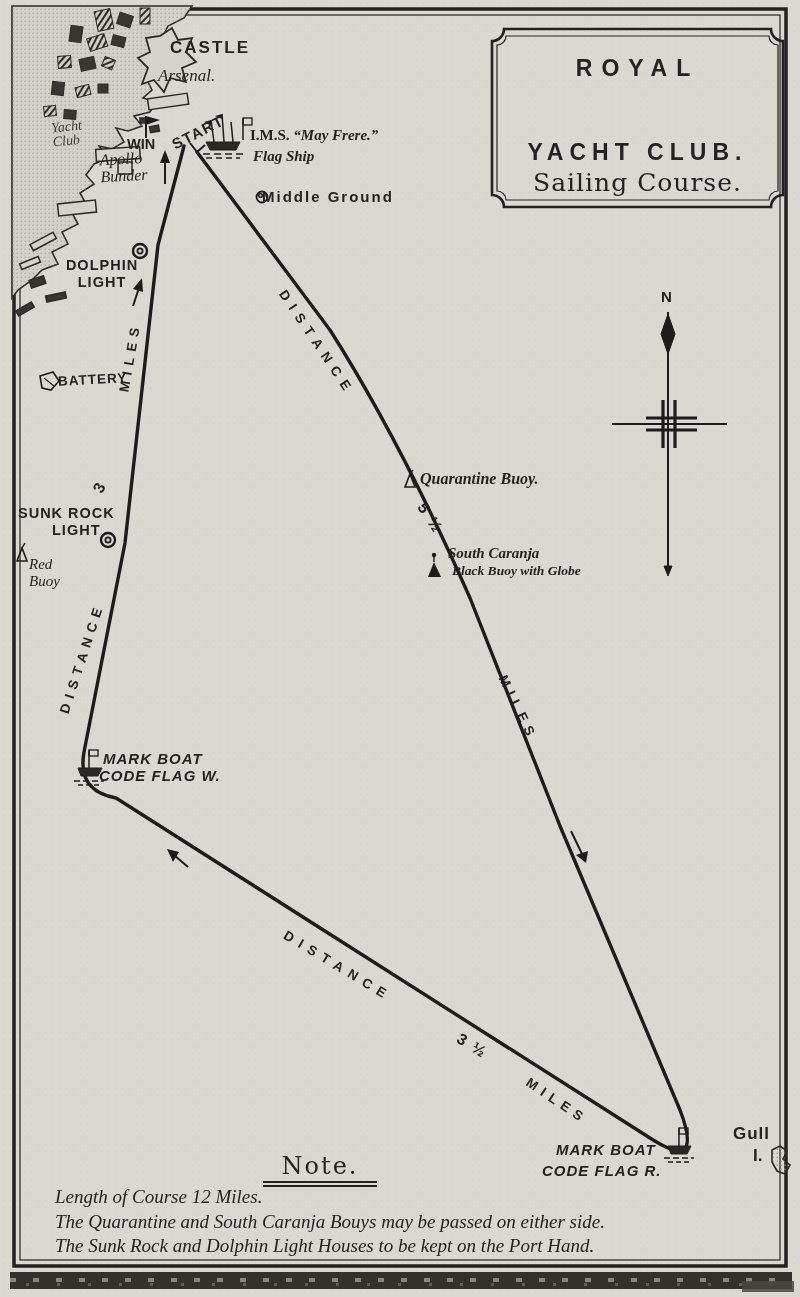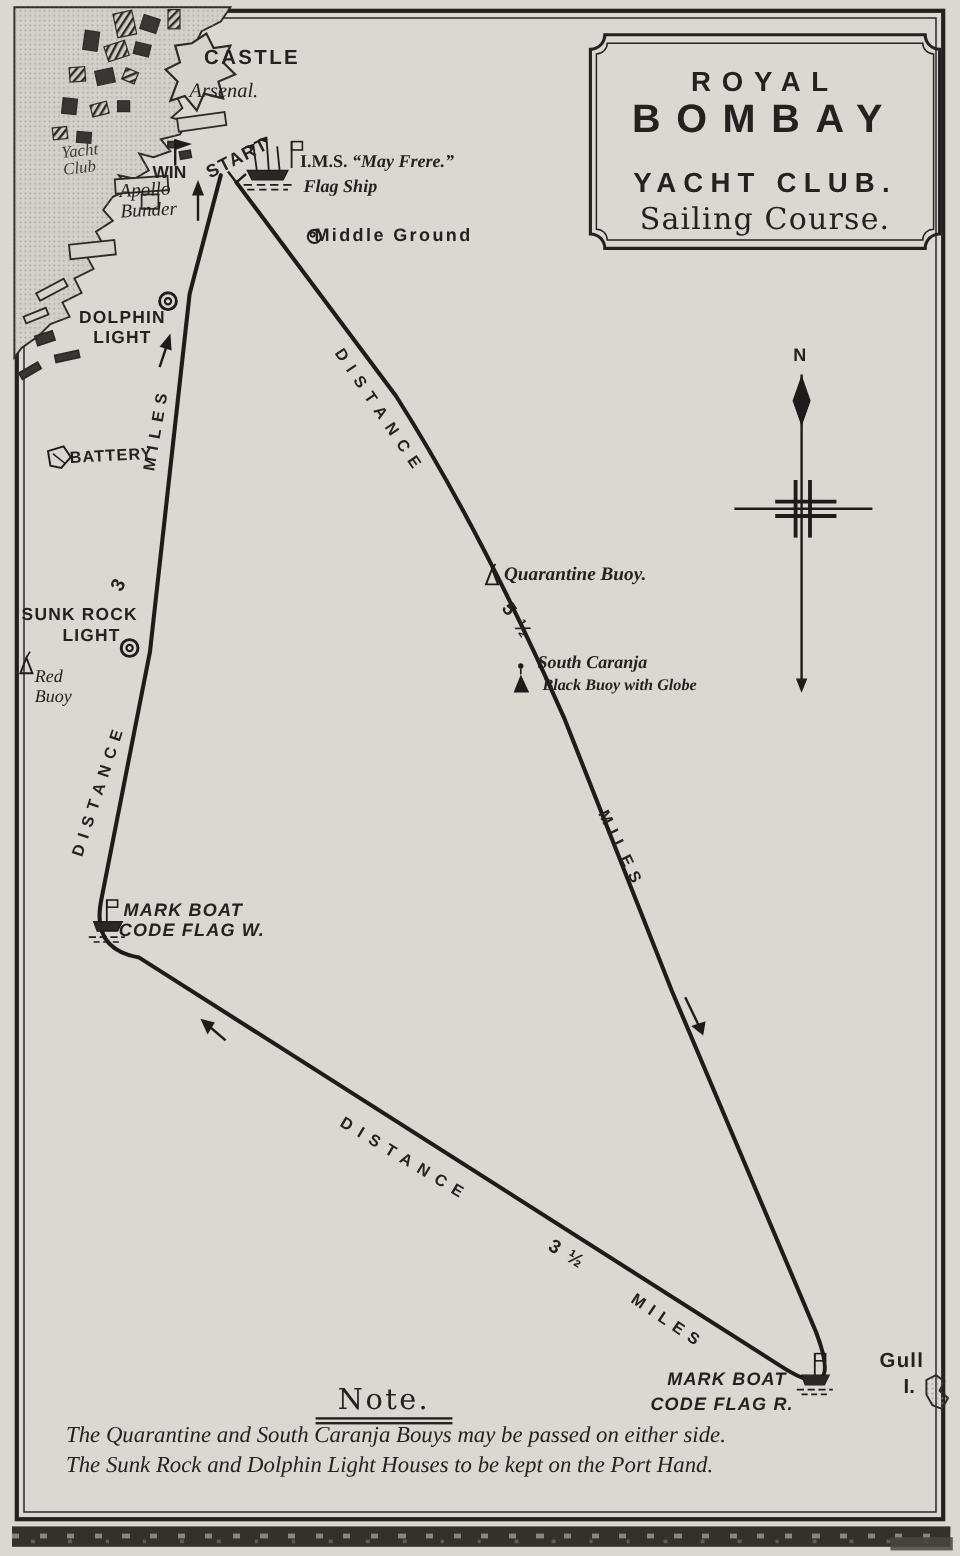--- a/index.html
+++ b/index.html
@@ -213,21 +213,20 @@
     </g>
 
     <g stroke="#232220" fill="none">
       <path d="M504,29 L771,29 A12,12 0 0 0 783,41 L783,195 A12,12 0 0 0 771,207 L504,207 A12,12 0 0 0 492,195 L492,41 A12,12 0 0 0 504,29 Z" stroke-width="2.6"></path>
       <path d="M506,36 L769,36 A9,9 0 0 0 778,45 L778,191 A9,9 0 0 0 769,200 L506,200 A9,9 0 0 0 497,191 L497,45 A9,9 0 0 0 506,36 Z" stroke-width="1.2"></path>
     </g>
   </svg>
 
   <div class="tb">
     <div class="t-royal">ROYAL</div>
-    <div class="t-bombay">BOMBAY</div>
     <div class="t-yacht">YACHT CLUB.</div>
     <div class="t-sub">Sailing Course.</div>
   </div>
 
   <div class="lbl sb" style="left:170px;top:38px;font-size:17px;letter-spacing:2px;">CASTLE</div>
   <div class="lbl it" style="left:158px;top:66px;font-size:17px;">Arsenal.</div>
   <div class="lbl it pre" style="left:52px;top:120px;font-size:14px;line-height:14px;transform:rotate(-6deg);opacity:.85;">Yacht
 Club</div>
   <div class="lbl sb" style="left:127px;top:136px;font-size:14.5px;">WIN</div>
   <div class="lbl sb c" style="left:198px;top:132px;--r:-27deg;font-size:15px;letter-spacing:1.5px;">START</div>
@@ -263,20 +262,21 @@
   <div class="lbl leg c" style="left:317px;top:343px;--r:56deg;letter-spacing:7px;">DISTANCE</div>
   <div class="lbl legv c" style="left:430px;top:518px;--r:56deg;">5 ½</div>
   <div class="lbl leg c" style="left:518px;top:708px;--r:64deg;">MILES</div>
 
   <div class="lbl leg c" style="left:338px;top:966px;--r:31deg;letter-spacing:7px;">DISTANCE</div>
   <div class="lbl legv c" style="left:472px;top:1046px;--r:31deg;">3 ½</div>
   <div class="lbl leg c" style="left:557px;top:1101px;--r:34deg;">MILES</div>
 
   <div class="note-head">Note.</div>
   <div class="note-lines">
+    <div>Length of Course 12 Miles.</div>
     <div>The Quarantine and South Caranja Bouys may be passed on either side.</div>
     <div>The Sunk Rock and Dolphin Light Houses to be kept on the Port Hand.</div>
   </div>
 
   <div class="bottom-band"></div>
   <div class="plate"></div>
 
 </div>
 
 </body></html>

